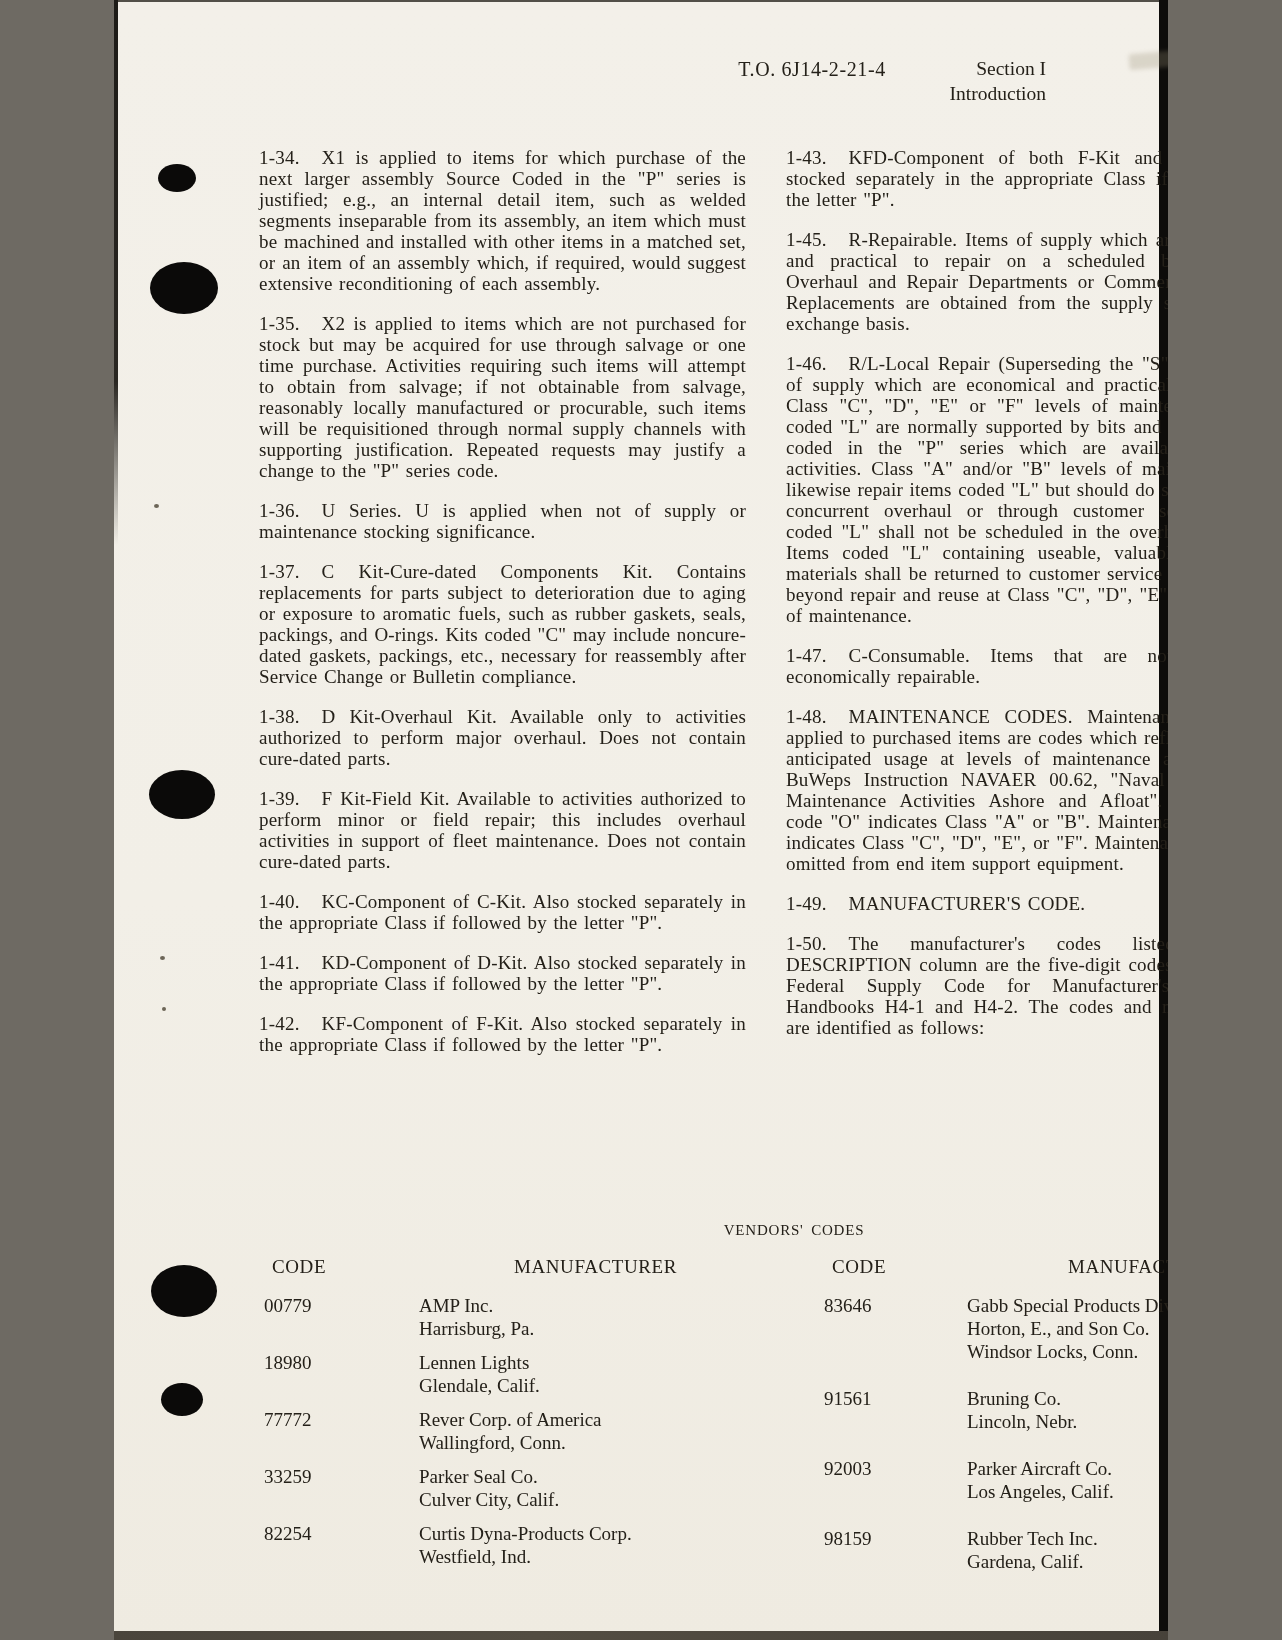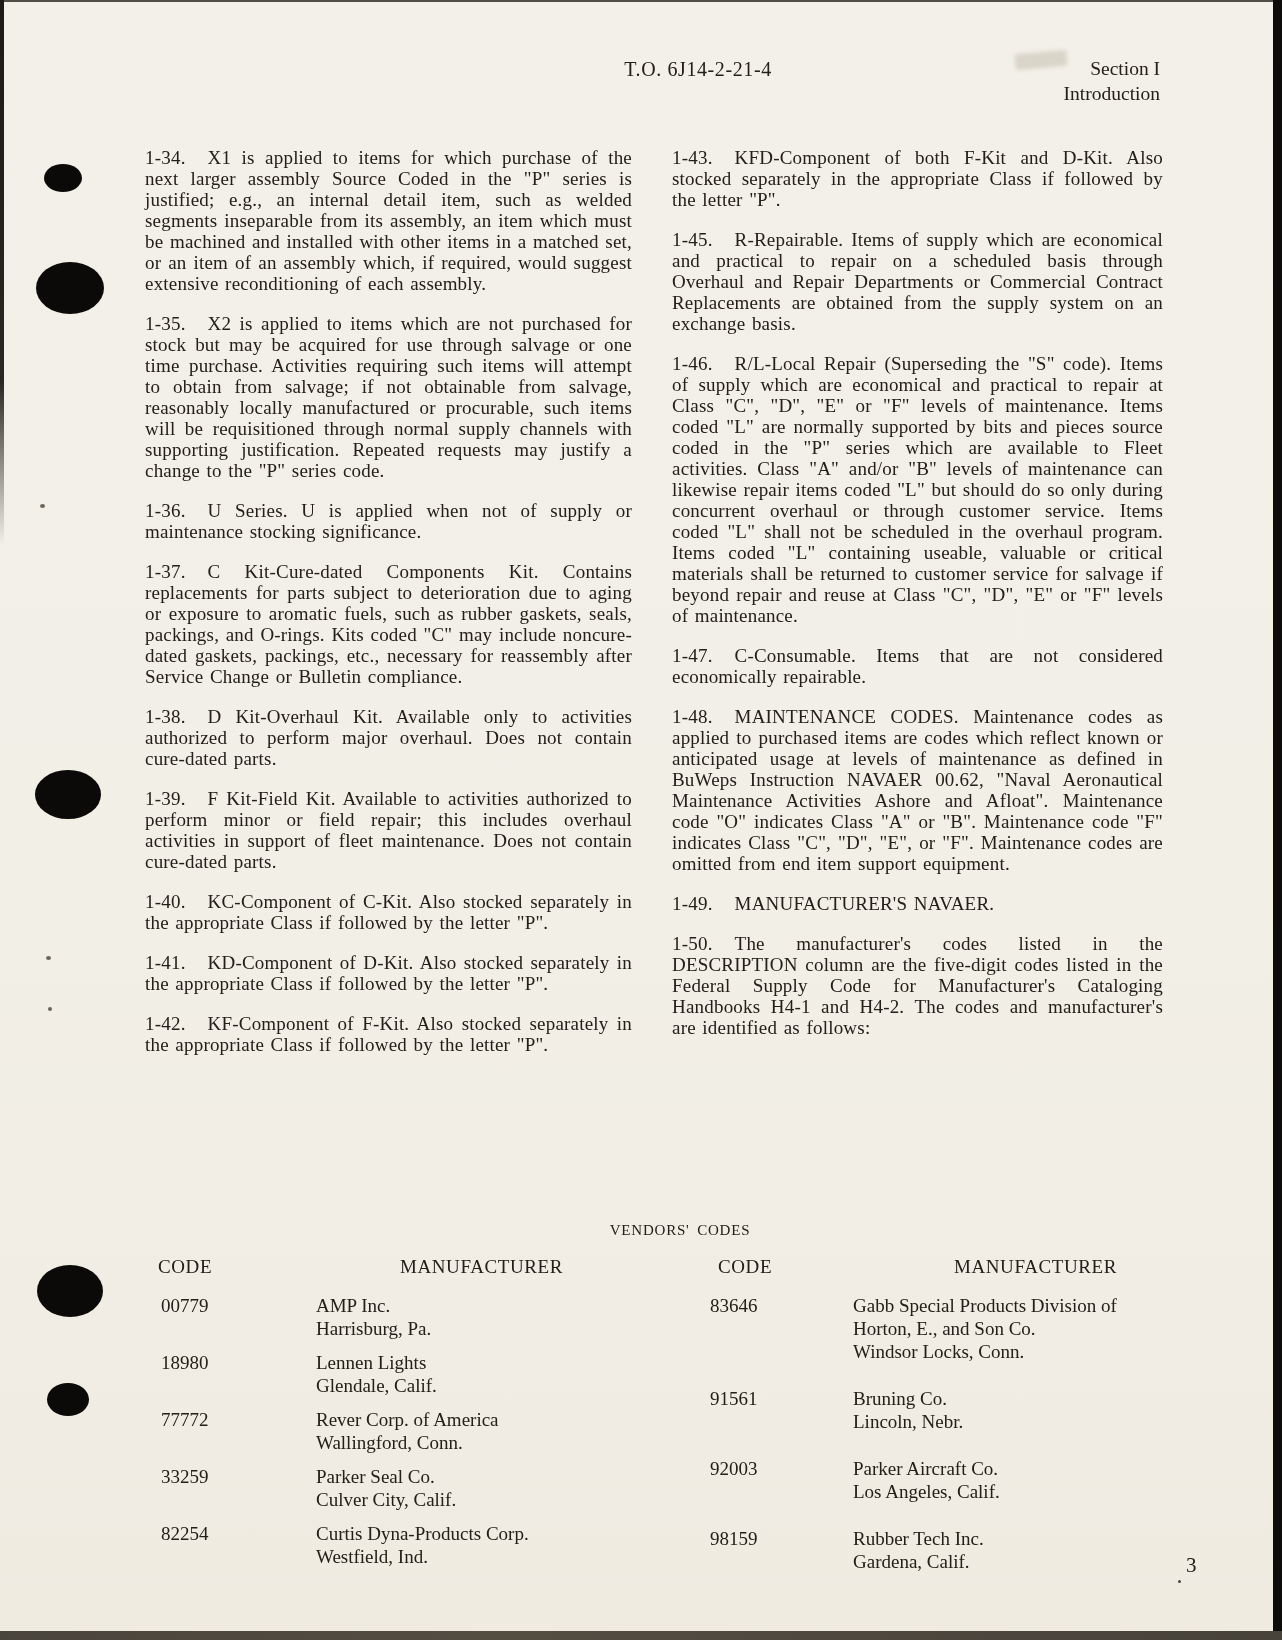--- a/index.html
+++ b/index.html
@@ -1,18 +1,18 @@
 <!DOCTYPE html>
 <html><head>
 <meta charset="utf-8">
 <style>
   html,body{margin:0;padding:0;background:#6e6a63;}
   .page{
     position:relative;
-    width:1282px;height:1640px;
+    width:1054px;height:1640px;
     margin:0 auto;
     background:linear-gradient(180deg,#f3f0e9 0%,#f2efe7 55%,#efebe1 100%);
     font-family:"Liberation Serif", serif;
     color:#242019;
     overflow:hidden;
   }
   
   .edge-top{position:absolute;top:0;left:0;width:100%;height:2px;background:#35322c;opacity:.85;}
   .edge-left{position:absolute;top:0;left:0;width:4px;height:545px;
     background:linear-gradient(180deg,#1d1b17 0%,#2a2722 70%,rgba(42,39,34,0) 100%);}
@@ -49,21 +49,21 @@
   .vendors-title{position:absolute;top:1222px;left:150px;width:1060px;text-align:center;
     font-size:15px;letter-spacing:.8px;word-spacing:3px;}
   .vtable{position:absolute;top:1256px;font-size:19px;}
   .vtable-left{left:150px;width:500px;}
   .vtable-right{left:710px;width:500px;}
   .vheader{display:flex;margin-bottom:16px;letter-spacing:.6px;margin-left:8px;}
   .vheader .vman-h{flex:1;text-align:center;}
   .vtable-left .vcode-col{width:155px;flex:0 0 155px;}
   .vtable-right .vcode-col{width:143px;flex:0 0 143px;}
   .vrow{display:flex;line-height:23px;}
-  .vtable-left .vrow{margin-bottom:11px;margin-left:11px;}
+  .vtable-left .vrow{margin-bottom:11px;}
   .vtable-right .vrow{margin-bottom:24px;}
   .vman{flex:1;}
   .page-num{position:absolute;top:1553px;left:1186px;font-size:21px;}
 </style>
 </head>
 <body>
 
 <div class="page">
 
   <div class="edge-top"></div>
@@ -97,21 +97,21 @@
       <p class="para"><span class="pnum">1-40.</span><span>KC-Component of C-Kit. Also stocked separately in the appropriate Class if followed by the letter "P".</span></p>
       <p class="para"><span class="pnum">1-41.</span><span>KD-Component of D-Kit. Also stocked separately in the appropriate Class if followed by the letter "P".</span></p>
       <p class="para"><span class="pnum">1-42.</span><span>KF-Component of F-Kit. Also stocked separately in the appropriate Class if followed by the letter "P".</span></p>
     </div>
   <div class="col col-right">
       <p class="para"><span class="pnum">1-43.</span><span>KFD-Component of both F-Kit and D-Kit. Also stocked separately in the appropriate Class if followed by the letter "P".</span></p>
       <p class="para"><span class="pnum">1-45.</span><span>R-Repairable. Items of supply which are economical and practical to repair on a scheduled basis through Overhaul and Repair Departments or Commercial Contract Replacements are obtained from the supply system on an exchange basis.</span></p>
       <p class="para"><span class="pnum">1-46.</span><span>R/L-Local Repair (Superseding the "S" code). Items of supply which are economical and practical to repair at Class "C", "D", "E" or "F" levels of maintenance. Items coded "L" are normally supported by bits and pieces source coded in the "P" series which are available to Fleet activities. Class "A" and/or "B" levels of maintenance can likewise repair items coded "L" but should do so only during concurrent overhaul or through customer service. Items coded "L" shall not be scheduled in the overhaul program. Items coded "L" containing useable, valuable or critical materials shall be returned to customer service for salvage if beyond repair and reuse at Class "C", "D", "E" or "F" levels of maintenance.</span></p>
       <p class="para"><span class="pnum">1-47.</span><span>C-Consumable. Items that are not considered economically repairable.</span></p>
       <p class="para"><span class="pnum">1-48.</span><span>MAINTENANCE CODES. Maintenance codes as applied to purchased items are codes which reflect known or anticipated usage at levels of maintenance as defined in BuWeps Instruction NAVAER 00.62, "Naval Aeronautical Maintenance Activities Ashore and Afloat". Maintenance code "O" indicates Class "A" or "B". Maintenance code "F" indicates Class "C", "D", "E", or "F". Maintenance codes are omitted from end item support equipment.</span></p>
-      <p class="para"><span class="pnum">1-49.</span><span>MANUFACTURER'S NAVAER.</span></p>
+      <p class="para"><span class="pnum">1-49.</span><span>MANUFACTURER'S CODE.</span></p>
       <p class="para"><span class="pnum">1-50.</span><span>The manufacturer's codes listed in the DESCRIPTION column are the five-digit codes listed in the Federal Supply Code for Manufacturer's Cataloging Handbooks H4-1 and H4-2. The codes and manufacturer's are identified as follows:</span></p>
     </div>
 
   <div class="vendors-title">VENDORS' CODES</div>
 
   <div class="vtable vtable-left">
     <div class="vheader">
       <div class="vcode-col">CODE</div>
       <div class="vman-h">MANUFACTURER</div>
     </div>

